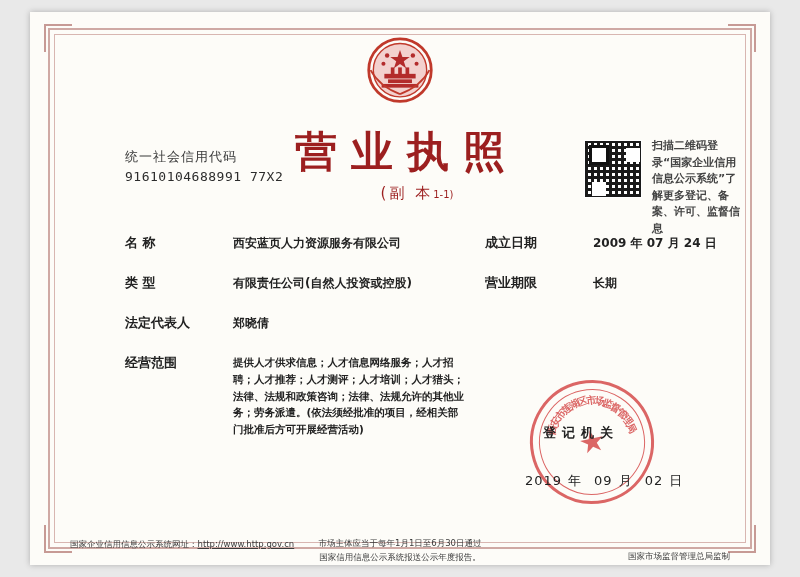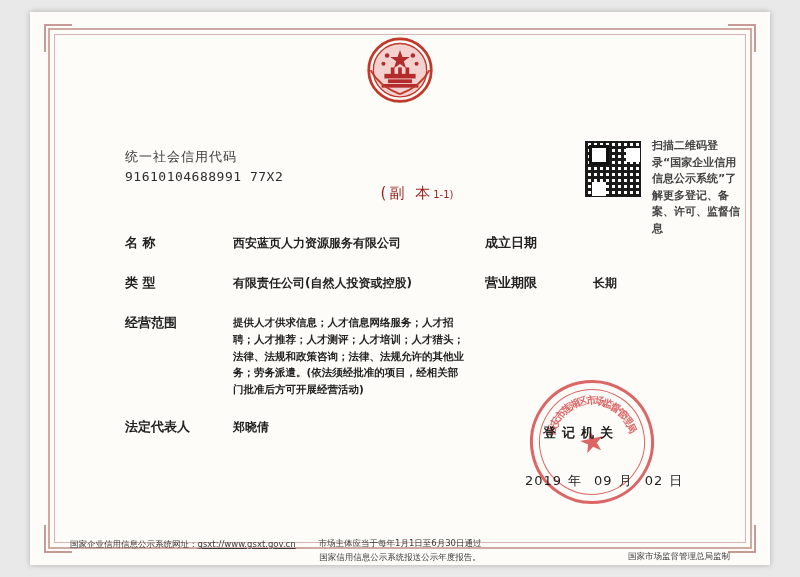--- a/index.html
+++ b/index.html
@@ -167,20 +167,21 @@
     <rect x="33" y="52" width="34" height="5" fill="#b32b2b"></rect>
     <rect x="37" y="58" width="26" height="4" fill="#b32b2b"></rect>
     <rect x="40" y="45" width="4" height="8" fill="#b32b2b"></rect>
     <rect x="48" y="45" width="4" height="8" fill="#b32b2b"></rect>
     <rect x="56" y="45" width="4" height="8" fill="#b32b2b"></rect>
     <rect x="30" y="63" width="40" height="4" fill="#b32b2b"></rect>
     <path d="M18 48 q10 18 32 26" fill="none" stroke="#c0392b" stroke-width="2"></path>
     <path d="M82 48 q-10 18 -32 26" fill="none" stroke="#c0392b" stroke-width="2"></path>
   </svg>
 
+  <div class="title">营业执照</div>
   <div class="subtitle">
     <span>(副 本</span><span class="small">1-1)</span>
   </div>
 
   <div class="code-label">统一社会信用代码</div>
   <div class="code-value">91610104688991 77X2</div>
 
   <div class="qr"></div>
   <div class="qr-note">扫描二维码登录“国家企业信用信息公示系统”了解更多登记、备案、许可、监督信息</div>
 
@@ -196,41 +197,42 @@
 
       <div class="row">
         <div class="lbl">
           <span>类  型</span>
         </div>
         <div class="val big">有限责任公司(自然人投资或控股)</div>
       </div>
 
       <div class="row">
         <div class="lbl">
+          <span>法定代表人</span>
+        </div>
+        <div class="val big">郑晓倩</div>
+      </div>
+
+      <div class="row">
+        <div class="lbl">
           <span>经营范围</span>
         </div>
         <div class="val scope">提供人才供求信息；人才信息网络服务；人才招聘；人才推荐；人才测评；人才培训；人才猎头；法律、法规和政策咨询；法律、法规允许的其他业务；劳务派遣。(依法须经批准的项目，经相关部门批准后方可开展经营活动)</div>
       </div>
 
-      <div class="row">
-        <div class="lbl">
-          <span>法定代表人</span>
-        </div>
-        <div class="val big">郑晓倩</div>
-      </div>
-
     </div>
 
     <div class="col-r">
 
 
       <div class="row">
         <div class="lbl">
           <span>成立日期</span>
         </div>
+        <div class="val big">2009 年 07 月 24 日</div>
       </div>
 
       <div class="row">
         <div class="lbl">
           <span>营业期限</span>
         </div>
         <div class="val big">长期</div>
       </div>
 
 
@@ -258,21 +260,21 @@
   </div>
 
   <div class="registrar-label">登记机关</div>
 
   <div class="date-line">
     <span class="num">2019</span><span class="sep">年</span><span class="num">09</span><span class="sep">月</span><span class="num">02</span><span class="sep">日</span>
   </div>
 
   <div class="footer">
     <div class="fl">
-      <span>国家企业信用信息公示系统网址：</span><span class="url">gsxt://www.gsxt.gov.cn</span>
+      <span>国家企业信用信息公示系统网址：</span><span class="url">http://www.http.gov.cn</span>
     </div>
     <div class="fc">
       <div>市场主体应当于每年1月1日至6月30日通过</div>
       <div>国家信用信息公示系统报送公示年度报告。</div>
     </div>
     <div class="fr">国家市场监督管理总局监制</div>
   </div>
 
 </div>
 

